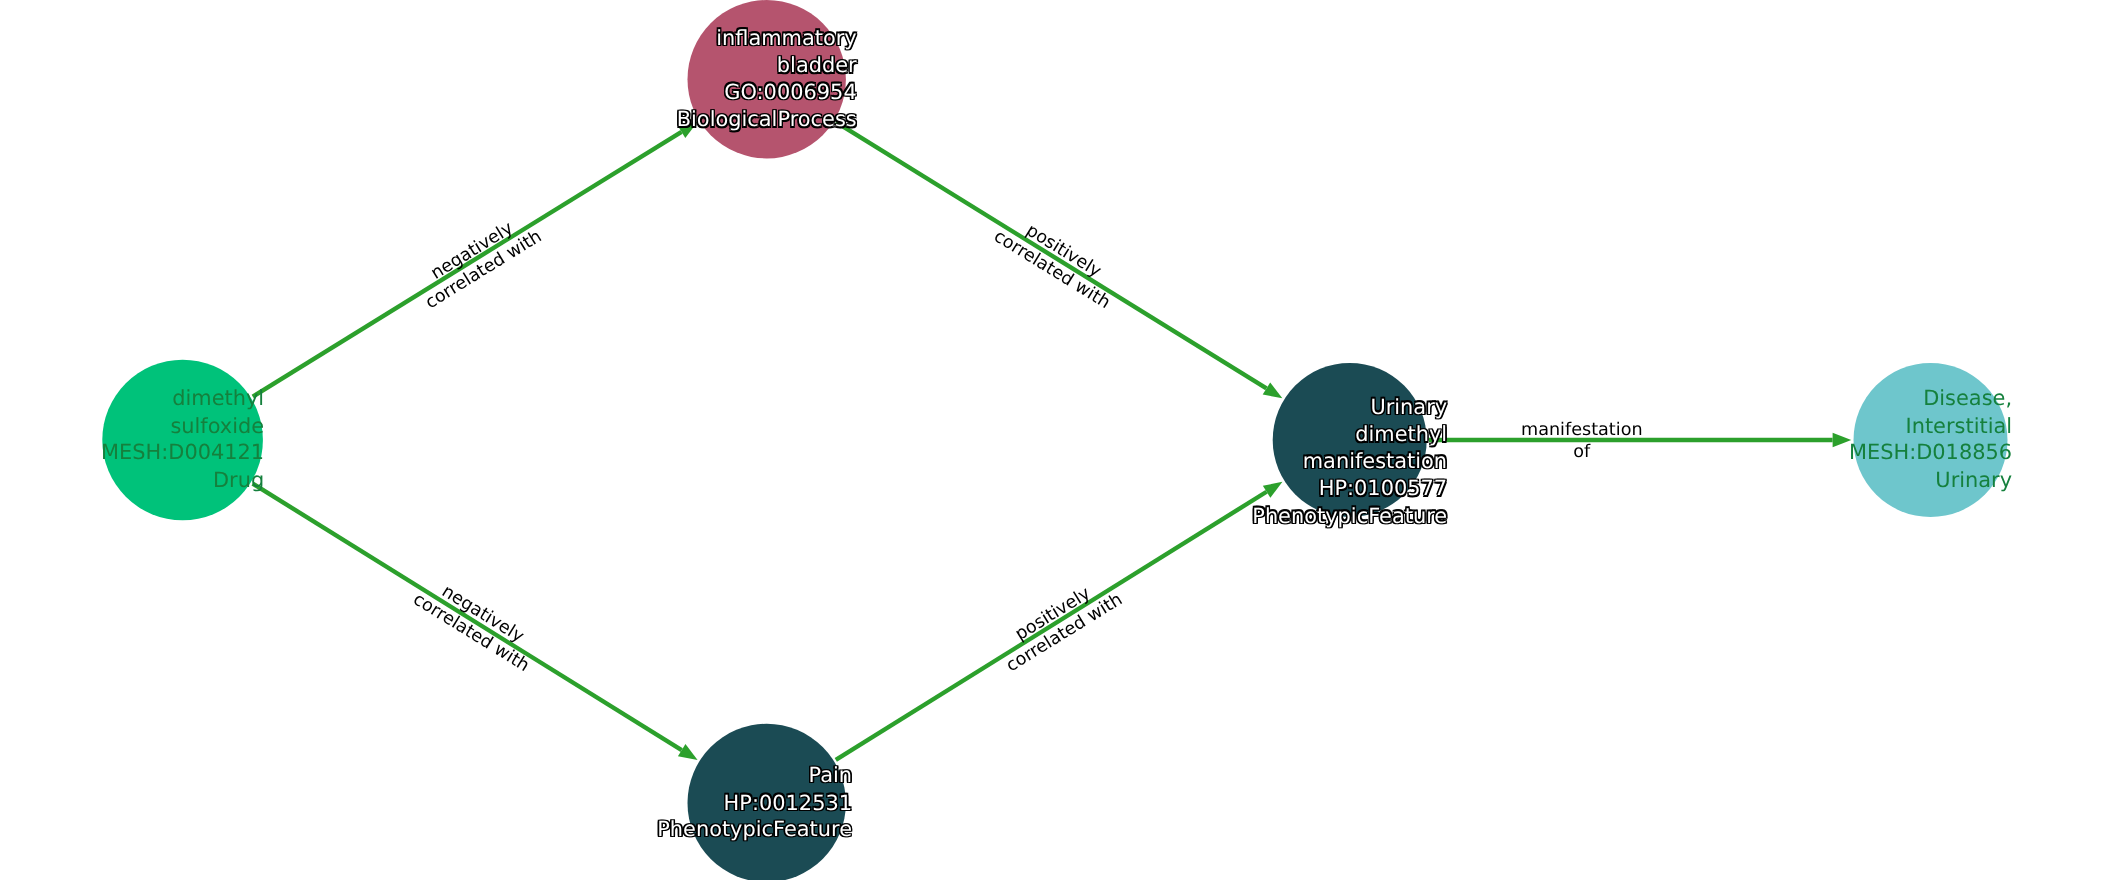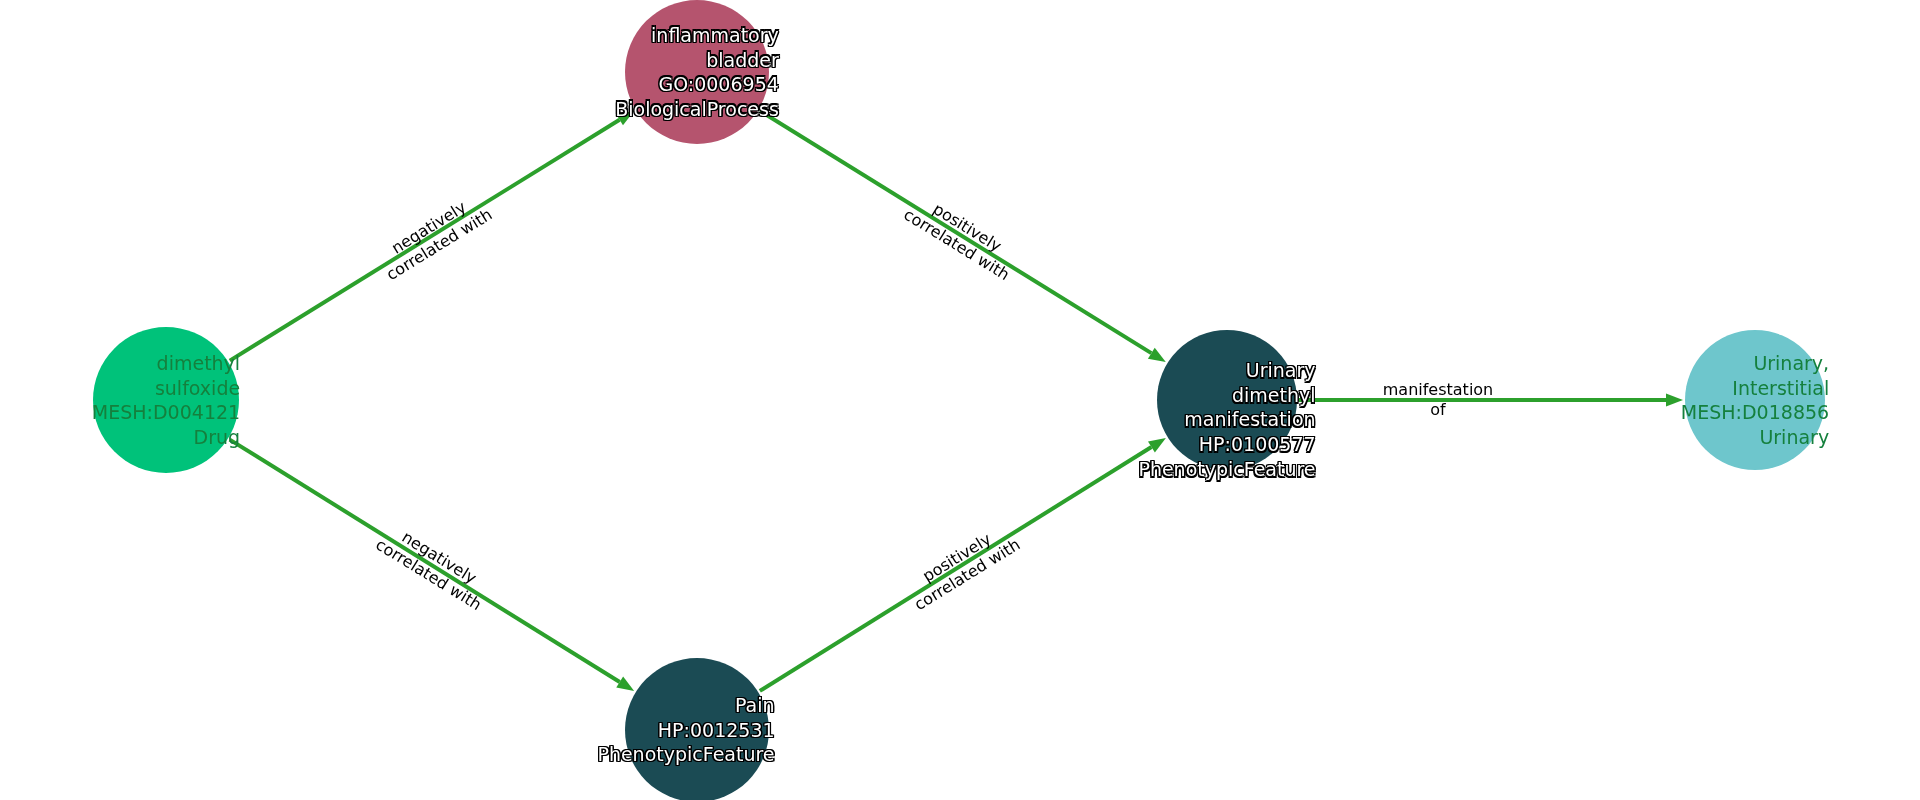--- a/index.html
+++ b/index.html
@@ -130,21 +130,21 @@
         <span class="ln">manifestation</span>
         <span class="ln">HP:0100577</span>
         <span class="ln">PhenotypicFeature</span>
       </div>
       <div class="node-label light-text" style="left: 686px; top: 730px;">
         <span class="ln">Pain</span>
         <span class="ln">HP:0012531</span>
         <span class="ln">PhenotypicFeature</span>
       </div>
       <div class="node-label dark-text" style="left: 1755px; top: 400px;">
-        <span class="ln">Urinary,</span>
+        <span class="ln">Disease,</span>
         <span class="ln">Interstitial</span>
         <span class="ln">MESH:D018856</span>
         <span class="ln">Urinary</span>
       </div>
     </div>
   <div id="edge-labels-layer">
       <div class="edge-label" style="left: 434px; top: 236px; transform: translate(-50%, -50%) rotate(-31.7deg);">
         <span class="ln">negatively</span>
         <span class="ln">correlated with</span>
       </div>

